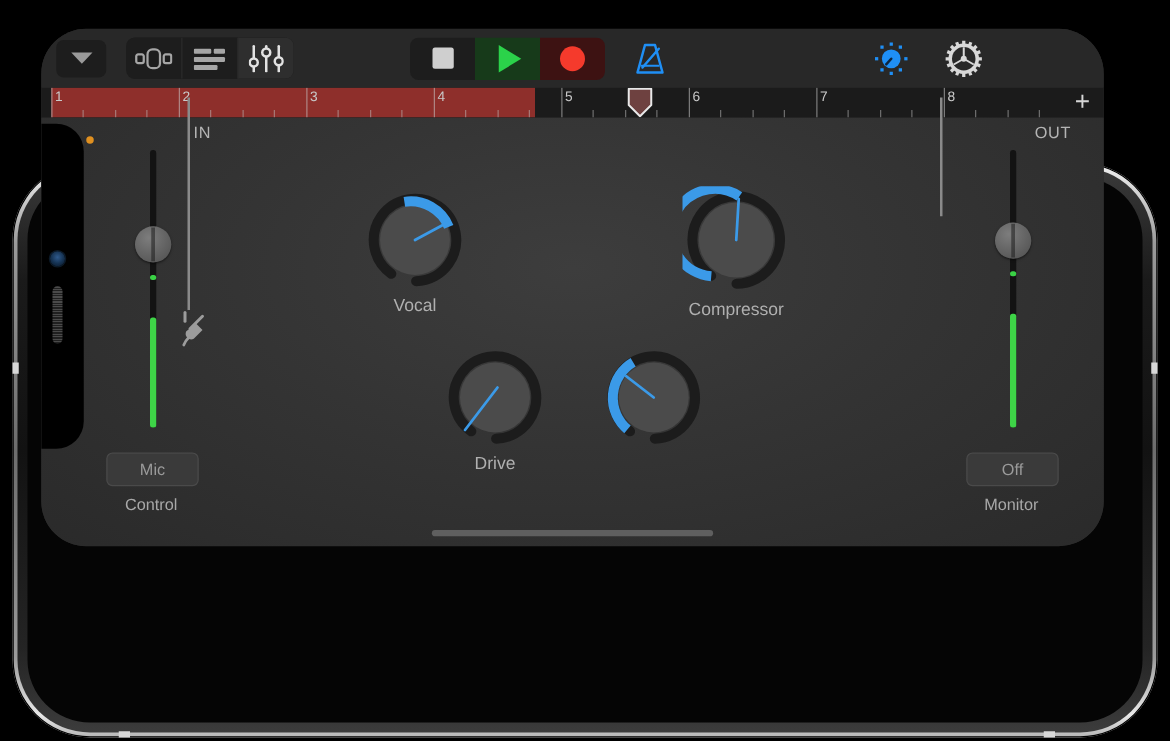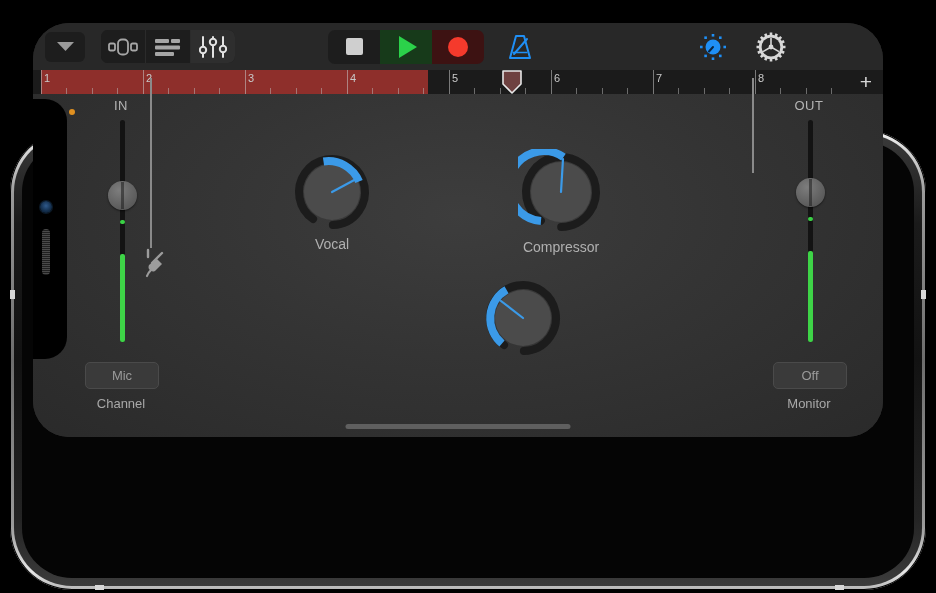--- a/index.html
+++ b/index.html
@@ -247,21 +247,21 @@
     top: 0;
     width: 96px;
     height: 343px;
   }
   #fader-in  { left: 40px; }
   #fader-out { left: 728px; }
   .fader-label {
     position: absolute;
     top: 4px;
     width: 100%;
-    text-align: center;
+    text-align: right;
     color: #b4b4b4;
     font-size: 13px;
     letter-spacing: .6px;
   }
   .fader-track {
     position: absolute;
     left: 47px;
     top: 26px;
     width: 5px;
     height: 222px;
@@ -377,21 +377,21 @@
 
   <div id="fx-body">
 
     <div class="fader-col" id="fader-in">
       <div class="fader-label">IN</div>
       <div class="fader-track"></div>
       <div class="fader-meter seg" style="top:126px"></div>
       <div class="fader-meter" style="top:160px;height:88px"></div>
       <div class="fader-knob" style="top:87px"></div>
       <div class="pill-btn">Mic</div>
-      <div class="pill-caption">Channel</div>
+      <div class="pill-caption">Control</div>
     </div>
 
     <div id="plug-icon">
       <svg width="30" height="30" viewBox="0 0 30 30">
         <g stroke="#9c9c9c" stroke-width="2.4" fill="none" stroke-linecap="round">
           <line x1="7" y1="2" x2="7" y2="9"></line>
           <line x1="21" y1="5" x2="11" y2="15"></line>
         </g>
         <path d="M16 11 L21 16 L14 23 A4.5 4.5 0 0 1 8 17 Z" fill="#9c9c9c"></path>
         <path d="M10 22 q-3 3 -4 6" stroke="#9c9c9c" stroke-width="2.2" fill="none" stroke-linecap="round"></path>
@@ -402,30 +402,38 @@
       <svg width="80" height="80" viewBox="0 0 80 80">
         <circle cx="40" cy="40" r="33" fill="none" stroke="#1c1c1c" stroke-width="8" stroke-dasharray="186 207" stroke-linecap="round" transform="rotate(125 40 40)"></circle>
         <circle cx="40" cy="40" r="28" fill="#4b4b4b"></circle>
         <path d="M 31.5 9.5 A 33 33 0 0 1 67 29.5" fill="none" stroke="#3b9ae8" stroke-width="8" stroke-linecap="butt"></path>
         <line x1="40" y1="40" x2="66" y2="26" stroke="#3b9ae8" stroke-width="2.2" stroke-linecap="round"></line>
       </svg>
       <div class="knob-label">Vocal</div>
     </div>
 
 
-    <div class="knob" style="left:485px;top:55px">
+    <div class="knob" style="left:513px;top:55px">
       <svg width="86" height="86" viewBox="0 0 86 86">
         <circle cx="43" cy="43" r="35" fill="none" stroke="#1c1c1c" stroke-width="8" stroke-dasharray="198 220" stroke-linecap="round" transform="rotate(125 43 43)"></circle>
         <circle cx="43" cy="43" r="30" fill="#4b4b4b"></circle>
         <path d="M 45.5 8.1 A 35 35 0 1 0 23 72" fill="none" stroke="#3b9ae8" stroke-width="8" stroke-linecap="butt"></path>
         <line x1="43" y1="43" x2="45" y2="10" stroke="#3b9ae8" stroke-width="2.2" stroke-linecap="round"></line>
       </svg>
       <div class="knob-label" style="top:90px;left:-27px">Compressor</div>
     </div>
 
+    <div class="knob" style="left:323px;top:184px">
+      <svg width="80" height="80" viewBox="0 0 80 80">
+        <circle cx="40" cy="40" r="33" fill="none" stroke="#1c1c1c" stroke-width="8" stroke-dasharray="186 207" stroke-linecap="round" transform="rotate(125 40 40)"></circle>
+        <circle cx="40" cy="40" r="28" fill="#4b4b4b"></circle>
+        <line x1="16" y1="66" x2="42" y2="32" stroke="#3b9ae8" stroke-width="2.2" stroke-linecap="round"></line>
+      </svg>
+      <div class="knob-label">Drive</div>
+    </div>
 
     <div class="knob" style="left:450px;top:184px">
       <svg width="80" height="80" viewBox="0 0 80 80">
         <circle cx="40" cy="40" r="33" fill="none" stroke="#1c1c1c" stroke-width="8" stroke-dasharray="186 207" stroke-linecap="round" transform="rotate(125 40 40)"></circle>
         <circle cx="40" cy="40" r="28" fill="#4b4b4b"></circle>
         <path d="M 23.5 11.8 A 33 33 0 0 0 19 65.5" fill="none" stroke="#3b9ae8" stroke-width="8" stroke-linecap="butt"></path>
         <line x1="40" y1="40" x2="18" y2="23" stroke="#3b9ae8" stroke-width="2.2" stroke-linecap="round"></line>
       </svg>
     </div>
 

